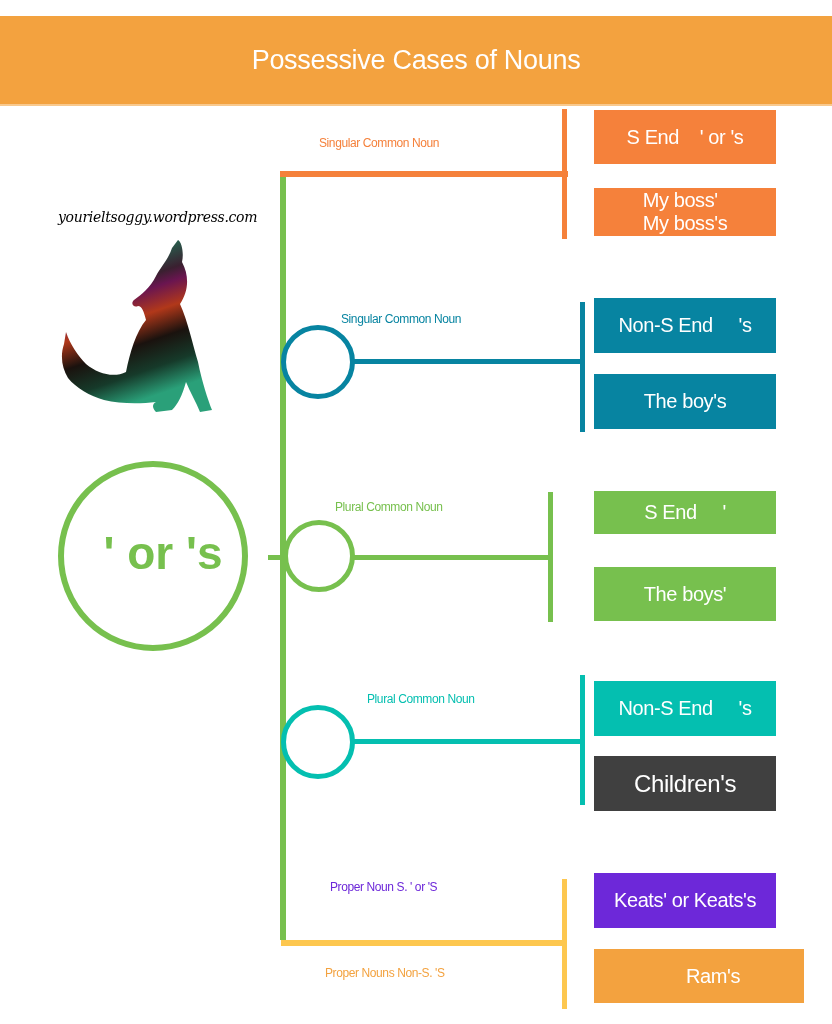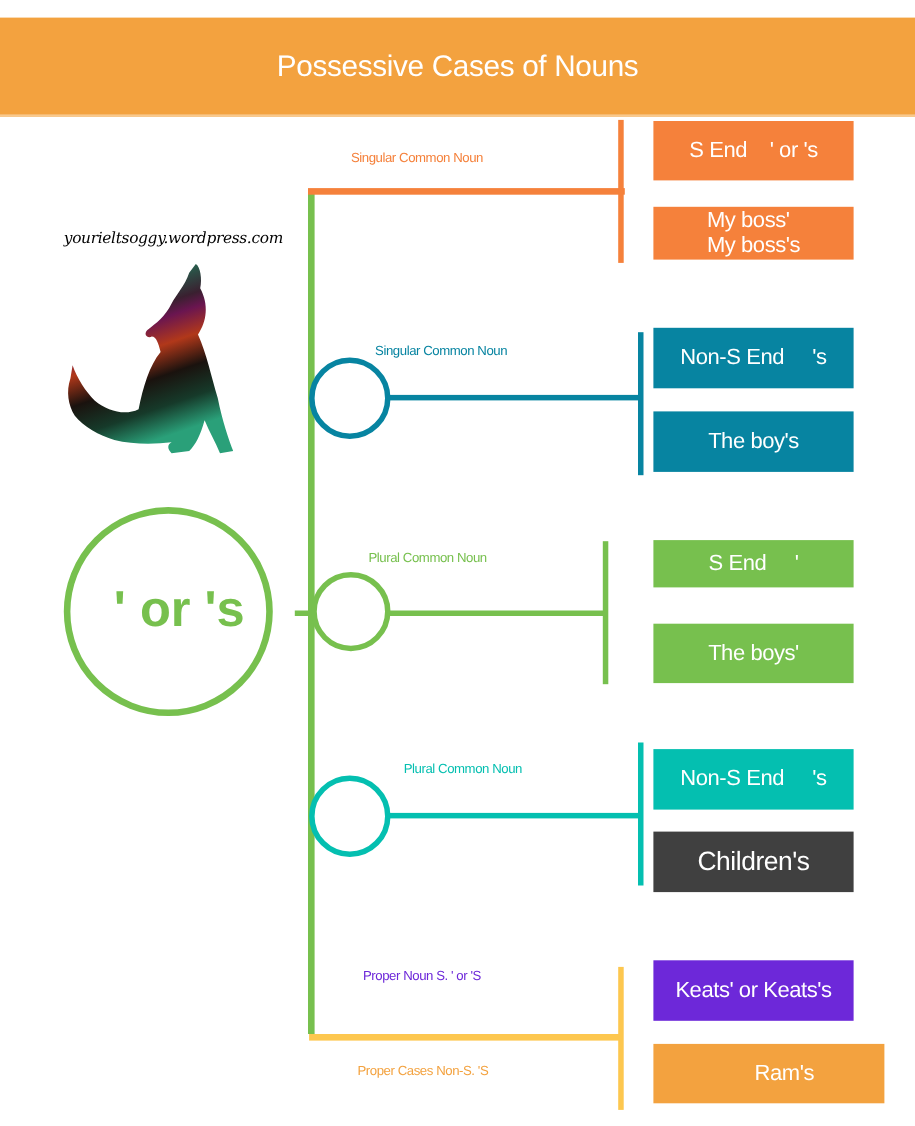--- a/index.html
+++ b/index.html
@@ -100,17 +100,17 @@
 <div class="box" style="left:594px;top:567px;width:182px;height:54px;background:#77c04e;">The boys'</div>
 
 <div class="node" style="left:281px;top:705px;width:74px;height:74px;border:5px solid #04bfb0;"></div>
 <span class="label" style="left:367px;top:692px;color:#04bfb0;">Plural Common Noun</span>
 <div class="line" style="left:352px;top:739px;width:232px;height:5px;background:#04bfb0;"></div>
 <div class="line" style="left:580px;top:675px;width:5px;height:130px;background:#04bfb0;"></div>
 <div class="box" style="left:594px;top:681px;width:182px;height:55px;background:#04bfb0;">Non-S End     's</div>
 <div class="box" style="left:594px;top:756px;width:182px;height:55px;background:#404040;font-size:24px;">Children's</div>
 
 <span class="label" style="left:330px;top:880px;color:#6d28d9;">Proper Noun S.    ' or 'S</span>
-<span class="label" style="left:325px;top:966px;color:#f3a23f;">Proper Cases Non-S.    'S</span>
+<span class="label" style="left:325px;top:966px;color:#f3a23f;">Proper Nouns Non-S.    'S</span>
 <div class="line" style="left:281px;top:940px;width:284px;height:6px;background:#fdc74f;"></div>
 <div class="line" style="left:562px;top:879px;width:5px;height:130px;background:#fdc74f;"></div>
 <div class="box" style="left:594px;top:873px;width:182px;height:55px;background:#6d28d9;">Keats' or Keats's</div>
 <div class="box" style="left:594px;top:949px;width:182px;height:54px;background:#f3a23f;padding-left:28px;">Ram's</div>
 
 </body></html>

